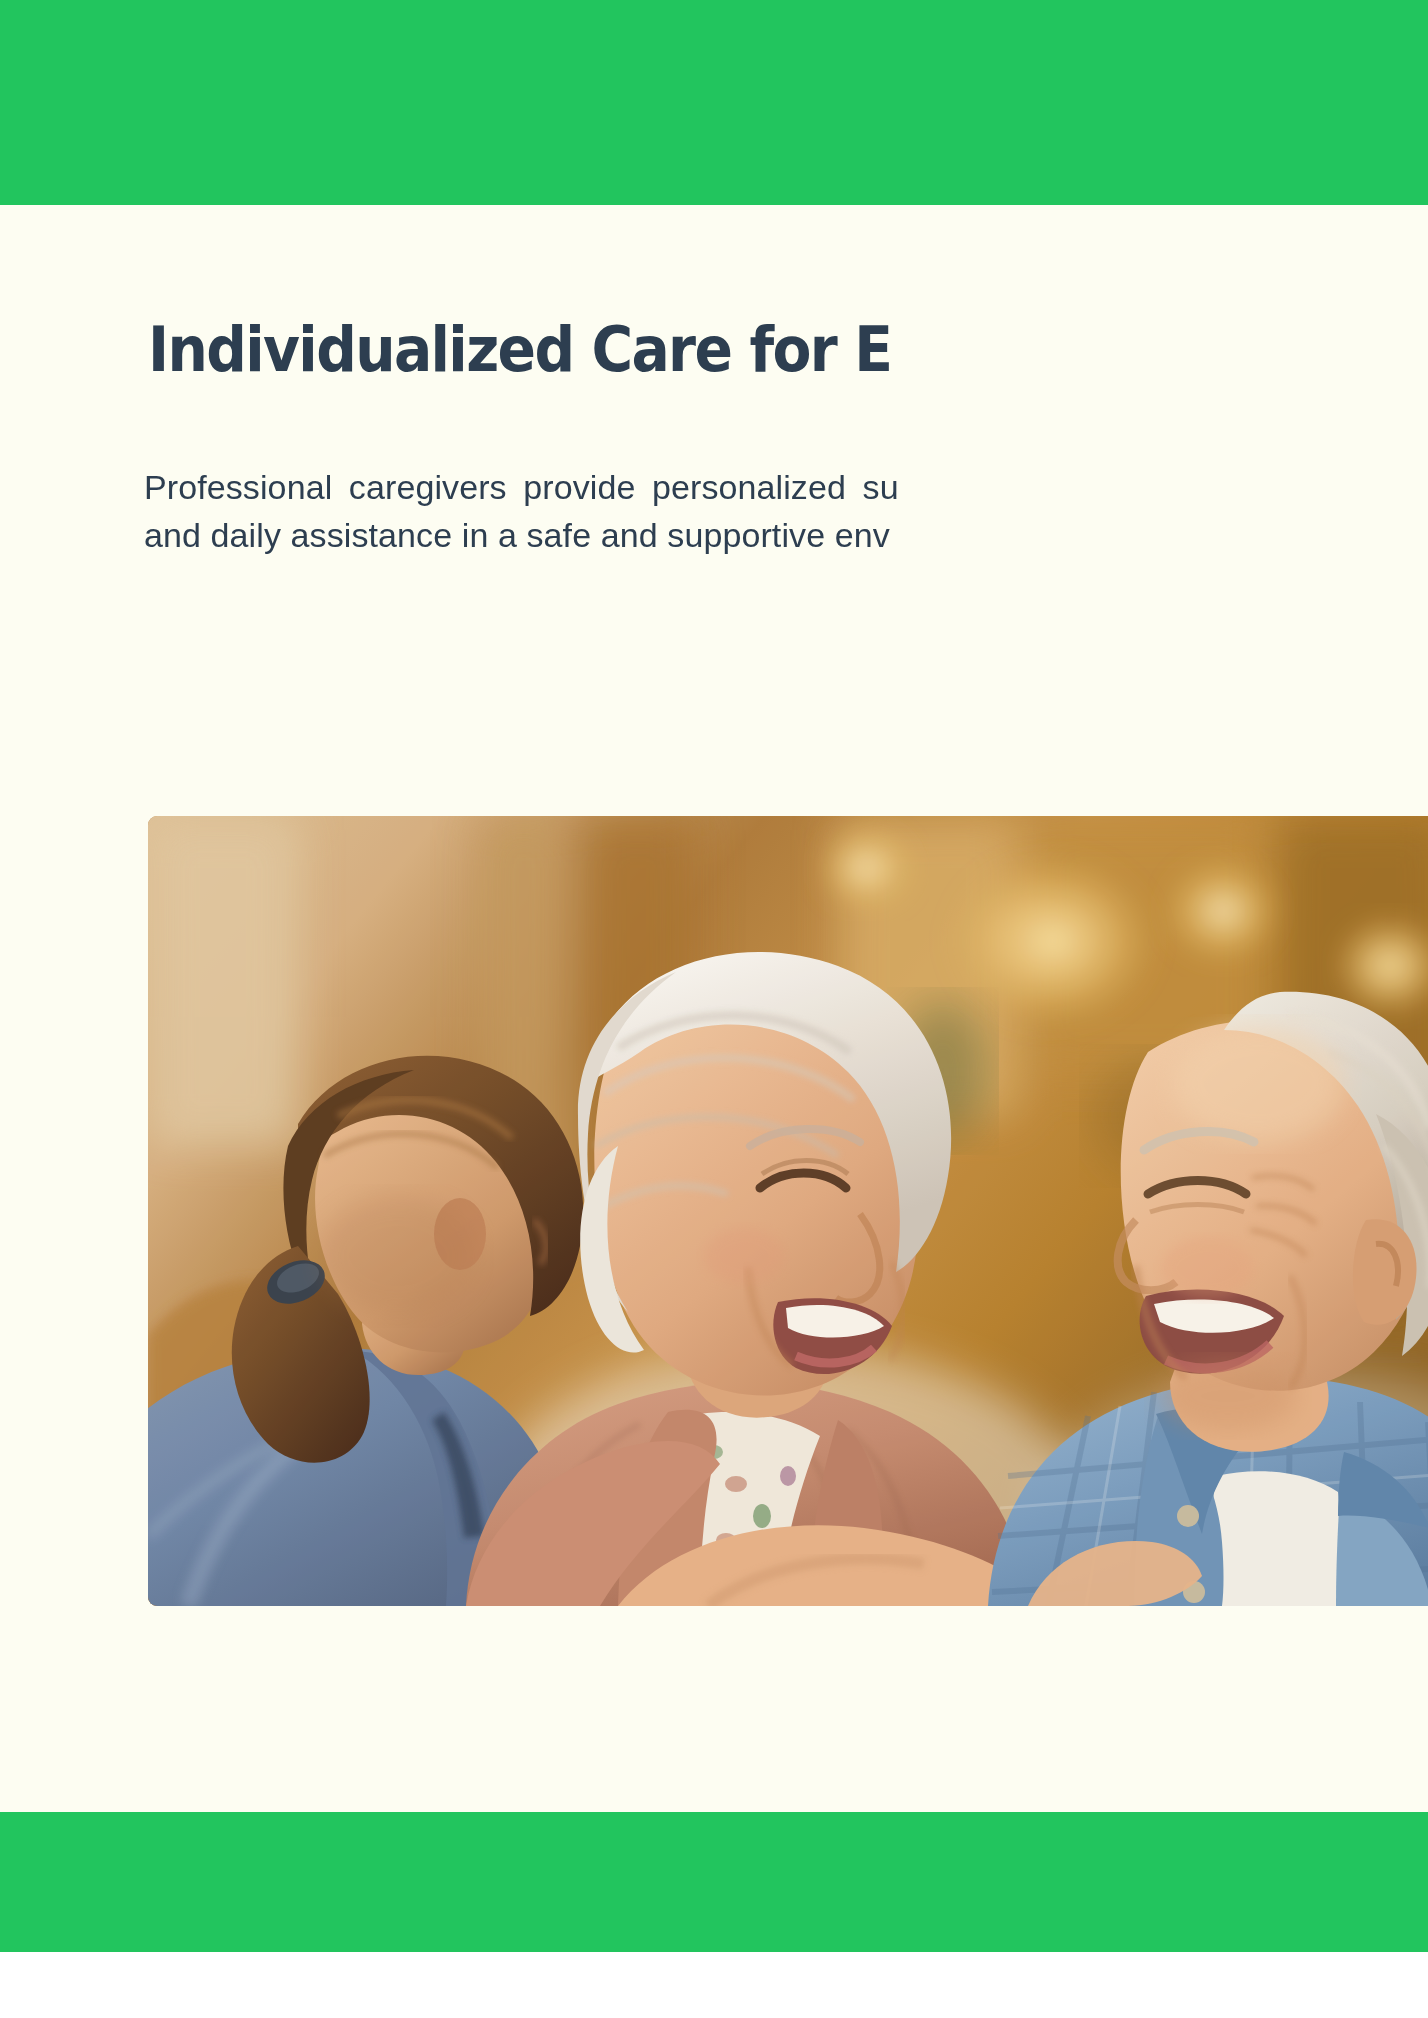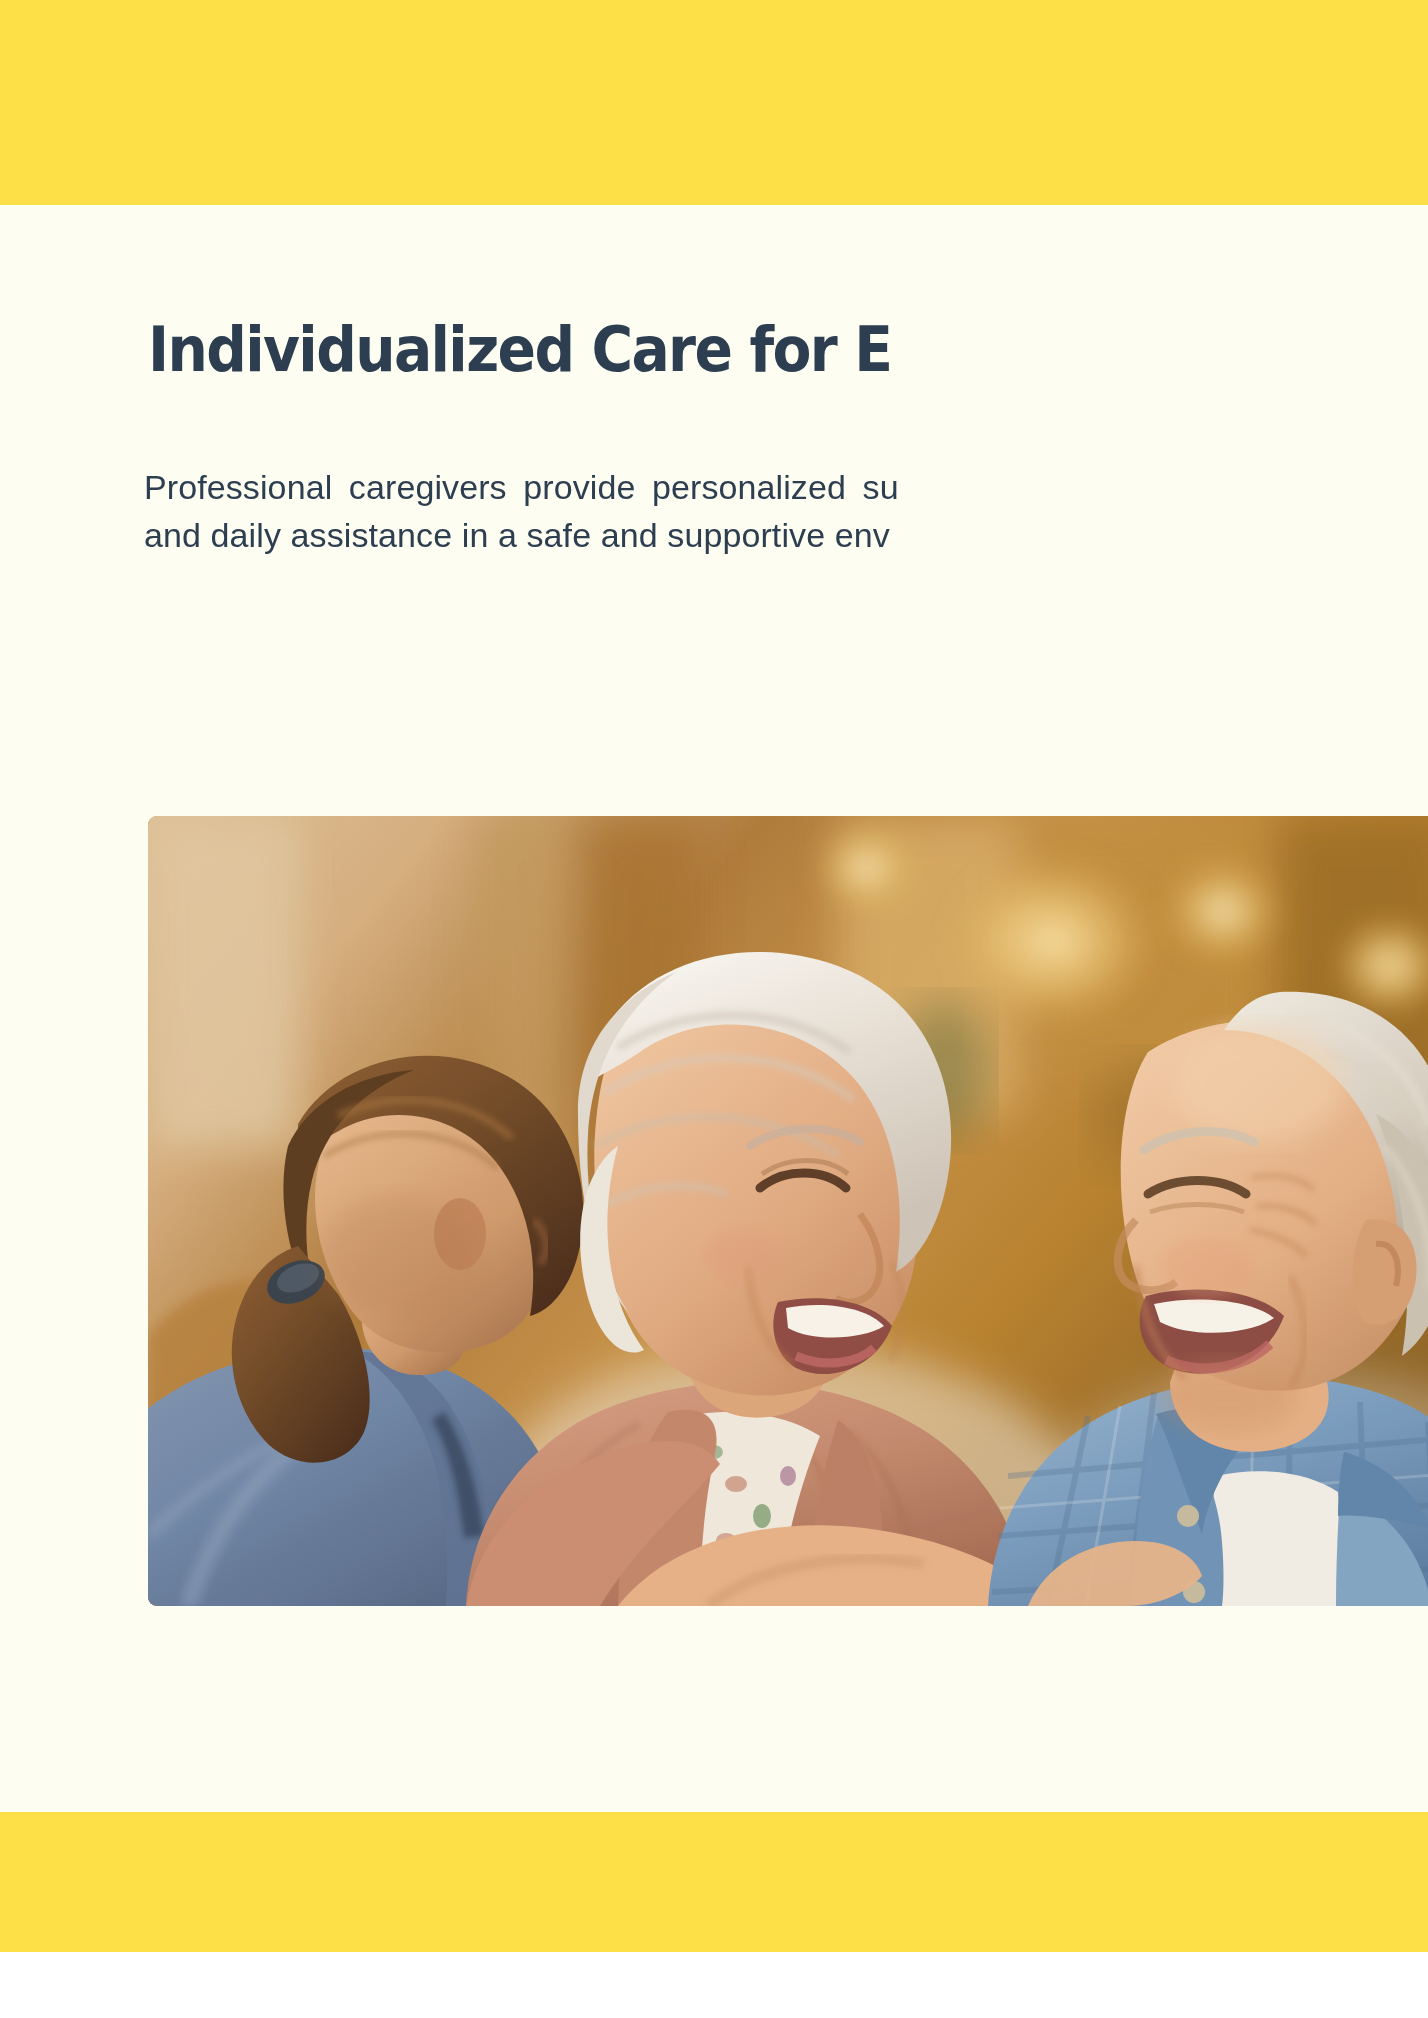--- a/index.html
+++ b/index.html
@@ -2,21 +2,21 @@
 <html><head>
 <meta charset="utf-8">
 <style>
   * { margin:0; padding:0; box-sizing:border-box; }
   html, body {
     width:1428px; height:2018px;
     background:#ffffff;
     font-family:"Liberation Sans", sans-serif;
     overflow:hidden;
   }
-  #page { position:relative; width:1428px; height:1952px; background:#fde047; }
+  #page { position:relative; width:1428px; height:1952px; background:#22c55e; }
 
   
   .hero-band {
     position:absolute; left:0; top:205px;
     width:1428px; height:1607px;
     background:#fdfdf2;
   }
 
   
   .hero-heading {

